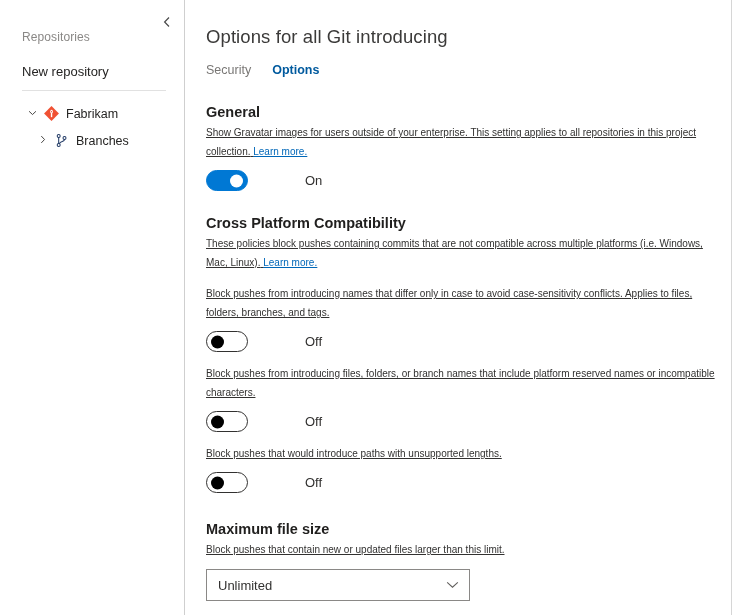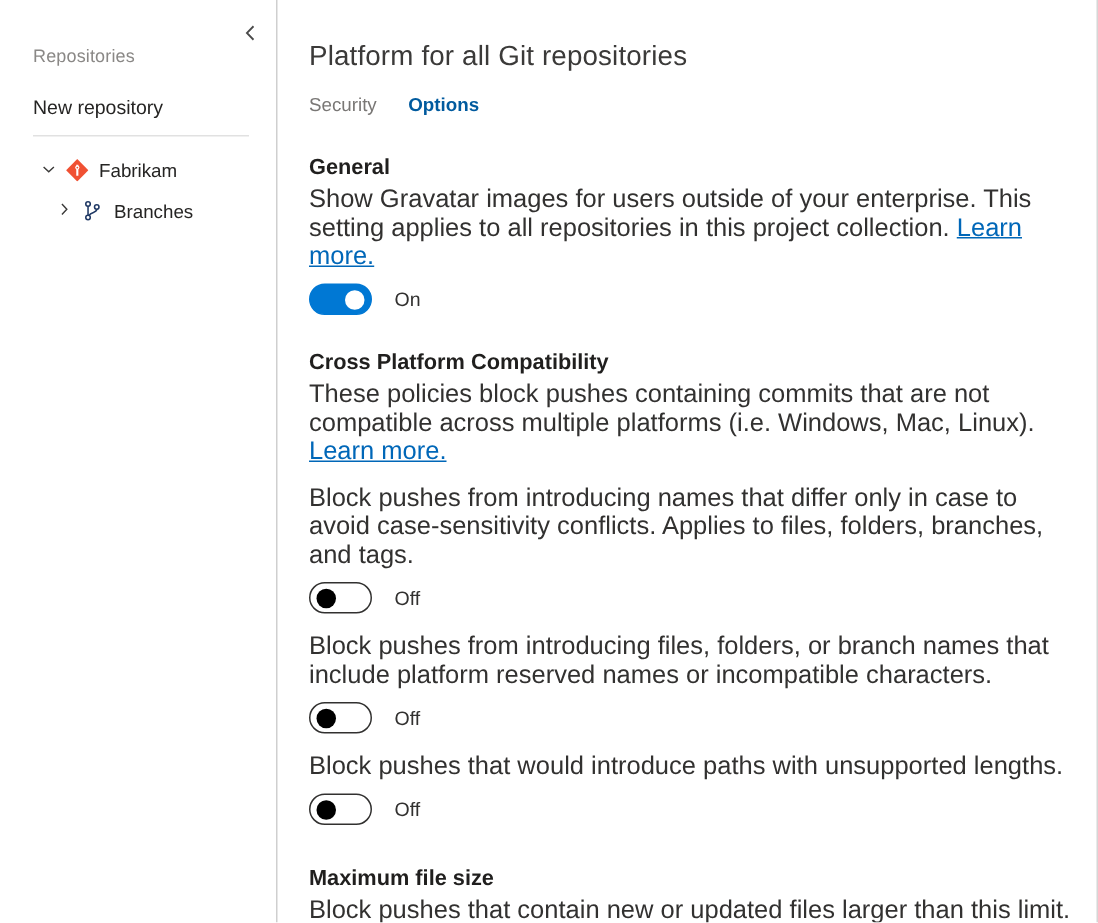--- a/index.html
+++ b/index.html
@@ -145,38 +145,40 @@
 
   .section-head {
     font-size: 14.5px;
     font-weight: bold;
     color: #201f1e;
     margin-top: 24px;
     margin-bottom: 2px;
   }
 
   .desc {
-    font-size: 17px;
+    font-size: 10px;
     color: #323130;
     line-height: 19px;
     max-width: 520px;
     margin-top: 3px;
+    text-decoration: underline;
   }
 
   a.learn {
     color: #0067b8;
     text-decoration: underline;
     cursor: pointer;
   }
 
   .toggle-row {
     display: flex;
     align-items: center;
     margin-top: 9px;
     margin-bottom: 2px;
+    gap: 42px;
   }
 
   .switch {
     width: 42px;
     height: 21px;
     border-radius: 11px;
     position: relative;
     cursor: pointer;
     flex: 0 0 42px;
   }
@@ -282,21 +284,21 @@
           </svg>
         </span>
         <span class="lbl">Branches</span>
       </div>
 
     </div>
   </div>
 
   <div id="main">
 
-    <div class="page-title">Platform for all Git repositories</div>
+    <div class="page-title">Options for all Git introducing</div>
 
     <div class="tabs">
       <div class="tab">Security</div>
       <div class="tab active">Options</div>
     </div>
 
     <div class="section-head">General</div>
     <div class="desc">
       <span>Show Gravatar images for users outside of your enterprise. This setting applies to all repositories in this project collection.</span>
       <a class="learn">Learn more.</a>

